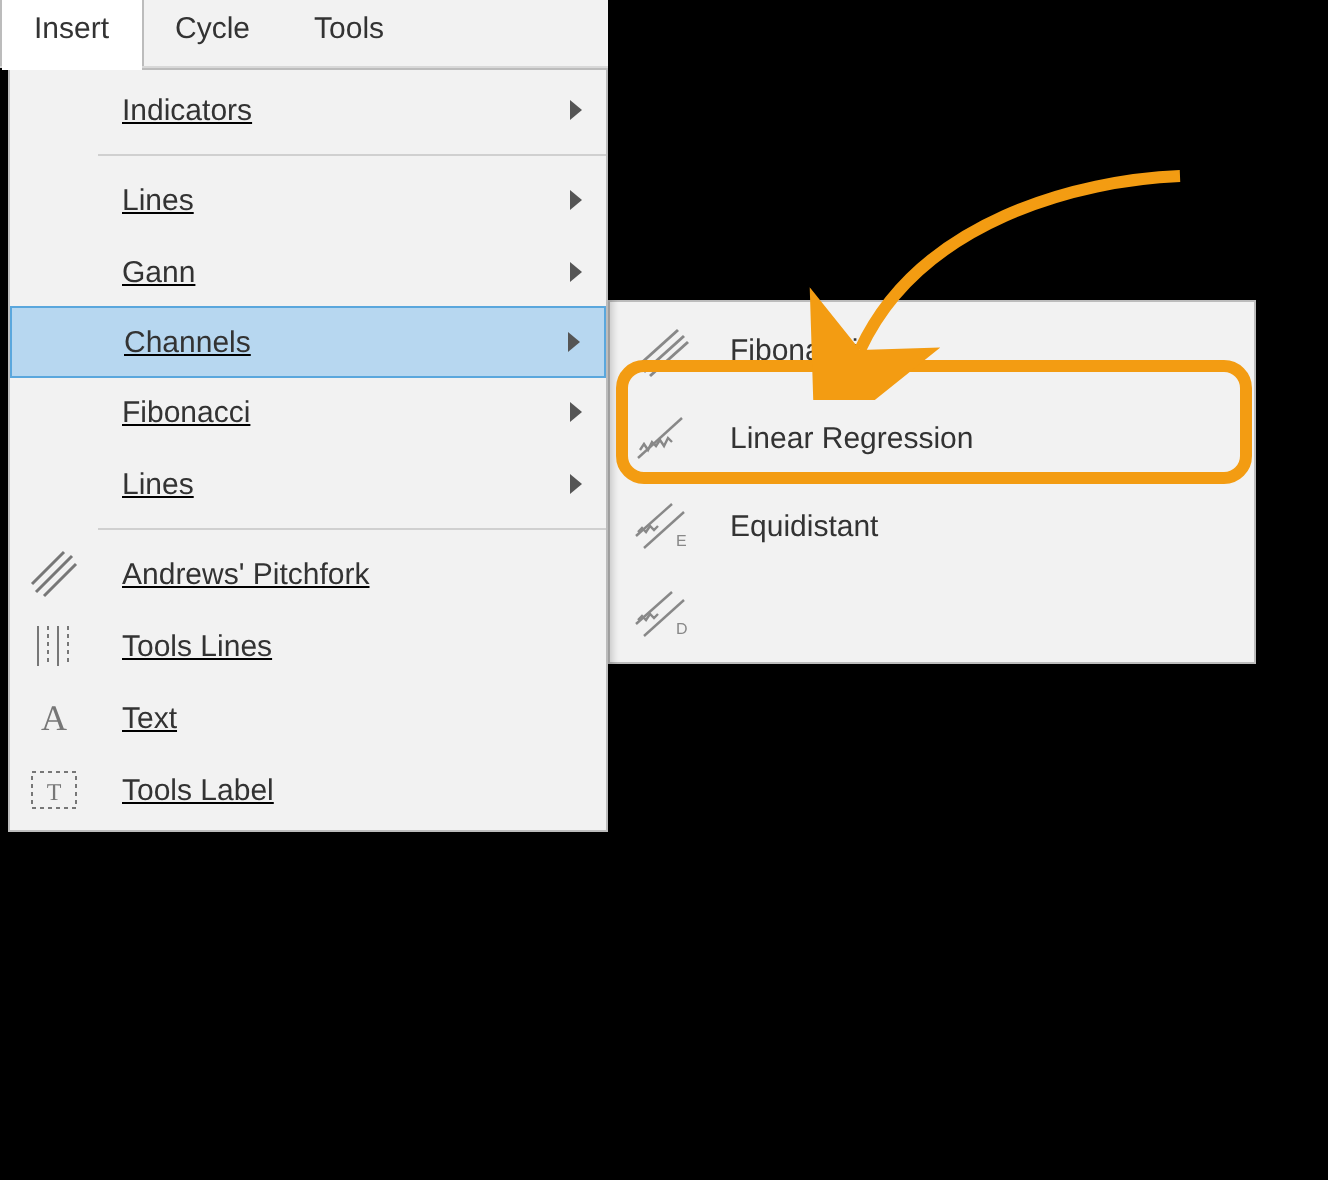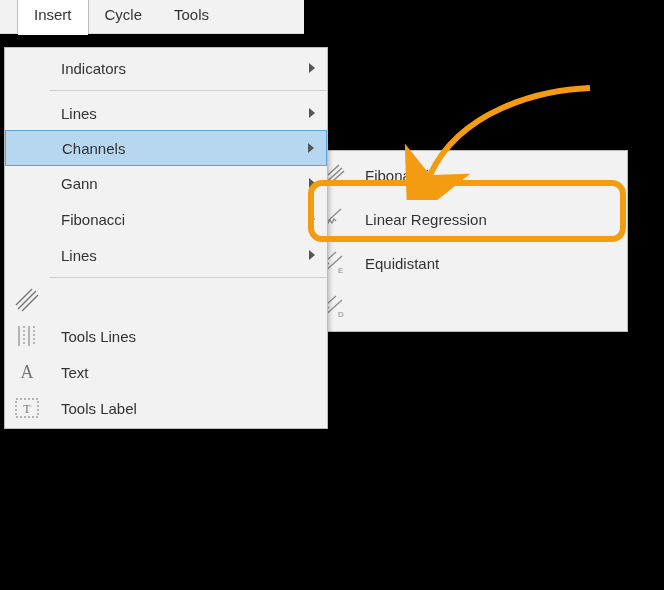--- a/index.html
+++ b/index.html
@@ -13,21 +13,20 @@
     overflow: hidden;
   }
   .menubar {
     display: flex;
     background: #f2f2f2;
     border-bottom: 1px solid #d8d8d8;
     height: 34px;
     position: relative;
     z-index: 5;
     width: 304px;
-    padding-left: 17px;
   }
   .menubar .mitem {
     padding: 6px 16px;
     color: #333;
     cursor: default;
   }
   .menubar .mitem.open {
     background: #fff;
     border-left: 1px solid #bcbcbc;
     border-right: 1px solid #bcbcbc;
@@ -36,28 +35,29 @@
     position: relative;
   }
   .menubar .mitem.open::after {
     content: "";
     position: absolute;
     left: 0; right: 0; bottom: -2px; height: 3px;
     background: #fff;
   }
   .dropdown {
     position: absolute;
-    top: 47px;
+    top: 34px;
     left: 4px;
-    width: 324px;
+    width: 300px;
     background: #f2f2f2;
     border: 1px solid #bcbcbc;
     box-shadow: 2px 2px 4px rgba(0,0,0,.2);
     padding: 2px 0;
     z-index: 4;
+    text-decoration: underline;
   }
   .iconcol {
     position: absolute;
     left: 0; top: 0; bottom: 0; width: 44px;
   }
   .drow {
     position: relative;
     height: 36px;
     display: flex;
     align-items: center;
@@ -148,27 +148,27 @@
     <span>Indicators</span>
     <span class="arrow"></span>
   </div>
   <div class="sep"></div>
 
   <div class="drow">
     <span>Lines</span>
     <span class="arrow"></span>
   </div>
 
+  <div class="drow">
+    <span>Gann</span>
+    <span class="arrow"></span>
+  </div>
+
   <div class="drow highlight">
     <span>Channels</span>
-    <span class="arrow"></span>
-  </div>
-
-  <div class="drow">
-    <span>Gann</span>
     <span class="arrow"></span>
   </div>
 
   <div class="drow">
     <span>Fibonacci</span>
     <span class="arrow"></span>
   </div>
 
 
   <div class="drow">
@@ -181,20 +181,21 @@
   <div class="drow">
     <span class="licon">
       <svg width="24" height="24" viewBox="0 0 24 24">
           <g stroke="#777" stroke-width="1.5" fill="none">
             <line x1="3" y1="21" x2="21" y2="3"></line>
             <line x1="1" y1="17" x2="17" y2="1"></line>
             <line x1="7" y1="23" x2="23" y2="7"></line>
           </g>
         </svg>
     </span>
+    <span>Andrews' Pitchfork</span>
   </div>
 
   <div class="drow">
     <span class="licon">
       <svg width="24" height="24" viewBox="0 0 24 24">
           <g stroke="#777" stroke-width="1" fill="none">
             <line x1="4" y1="2" x2="4" y2="22"></line>
             <line x1="9" y1="2" x2="9" y2="22" stroke-dasharray="2 2"></line>
             <line x1="14" y1="2" x2="14" y2="22"></line>
             <line x1="19" y1="2" x2="19" y2="22" stroke-dasharray="2 2"></line>

